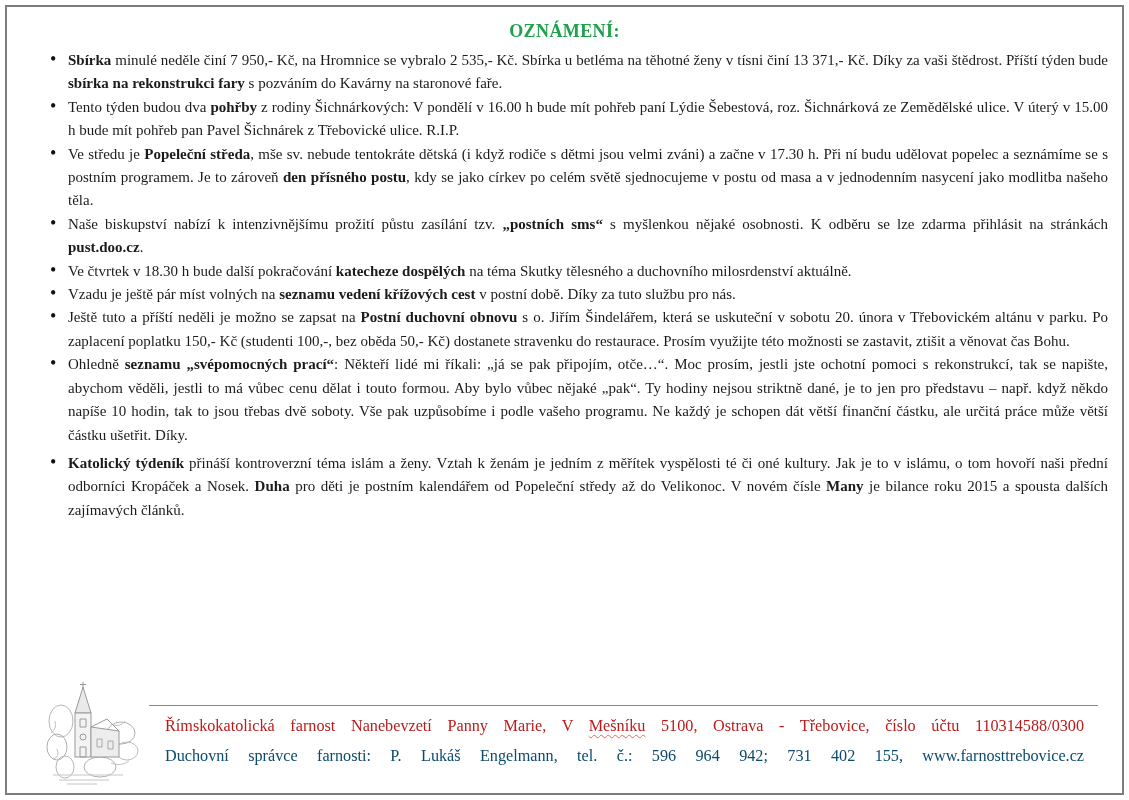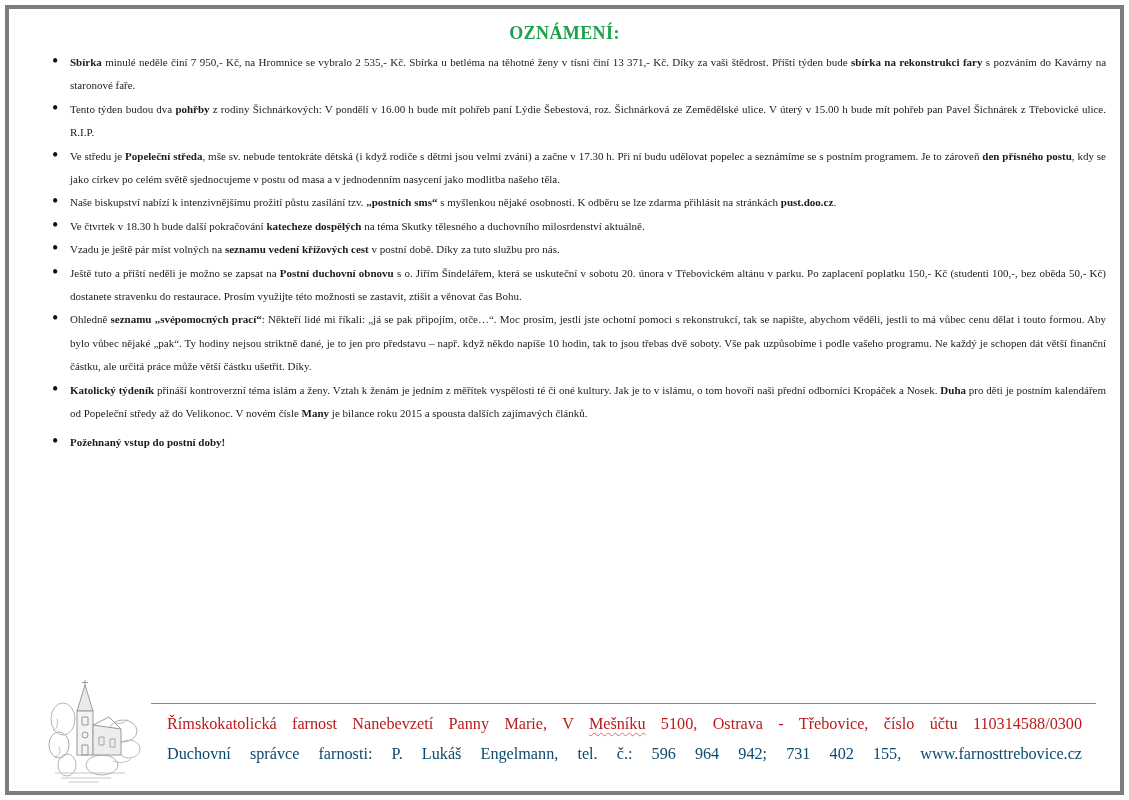--- a/index.html
+++ b/index.html
@@ -11,36 +11,36 @@
     overflow: hidden;
   }
   body {
     font-family: "Liberation Serif", "DejaVu Serif", serif;
     color: #1b1b1b;
     position: relative;
   }
   .page {
     position: absolute;
     inset: 5px;
-    border: 4px solid #fca5a5;
+    border: 2px solid #fca5a5;
     background: #ffffff;
   }
   .doc-title {
     margin-top: 14px;
     text-align: center;
     font-size: 18px;
     font-weight: bold;
     letter-spacing: 0.4px;
     color: #1ea14b;
   }
   ul.announcements {
     margin: 7px 14px 0 40px;
     padding: 0;
     list-style: none;
-    font-size: 11px;
+    font-size: 15px;
     line-height: 23.4px;
     text-align: justify;
   }
   ul.announcements li {
     position: relative;
     padding-left: 21px;
   }
   ul.announcements li::before {
     content: "\2022";
     position: absolute;
@@ -105,21 +105,20 @@
   <ul class="announcements">
       <li><strong>Sbírka</strong><span> minulé neděle činí 7 950,- Kč, na Hromnice se vybralo 2 535,- Kč. Sbírka u betléma na těhotné ženy v tísni činí 13 371,- Kč. Díky za vaši štědrost. Příští týden bude </span><strong>sbírka na rekonstrukci fary</strong><span> s pozváním do Kavárny na staronové faře.</span></li>
       <li><span>Tento týden budou dva </span><strong>pohřby</strong><span> z rodiny Šichnárkových: V pondělí v 16.00 h bude mít pohřeb paní Lýdie Šebestová, roz. Šichnárková ze Zemědělské ulice. V úterý v 15.00 h bude mít pohřeb pan Pavel Šichnárek z Třebovické ulice. R.I.P.</span></li>
       <li><span>Ve středu je </span><strong>Popeleční středa</strong><span>, mše sv. nebude tentokráte dětská (i když rodiče s dětmi jsou velmi zváni) a začne v 17.30 h. Při ní budu udělovat popelec a seznámíme se s postním programem. Je to zároveň </span><strong>den přísného postu</strong><span>, kdy se jako církev po celém světě sjednocujeme v postu od masa a v jednodenním nasycení jako modlitba našeho těla.</span></li>
       <li><span>Naše biskupství nabízí k intenzivnějšímu prožití půstu zasílání tzv. </span><strong>„postních sms“</strong><span> s myšlenkou nějaké osobnosti. K odběru se lze zdarma přihlásit na stránkách </span><strong>pust.doo.cz</strong><span>.</span></li>
       <li><span>Ve čtvrtek v 18.30 h bude další pokračování </span><strong>katecheze dospělých</strong><span> na téma Skutky tělesného a duchovního milosrdenství aktuálně.</span></li>
       <li><span>Vzadu je ještě pár míst volných na </span><strong>seznamu vedení křížových cest</strong><span> v postní době. Díky za tuto službu pro nás.</span></li>
       <li><span>Ještě tuto a příští neděli je možno se zapsat na </span><strong>Postní duchovní obnovu</strong><span> s o. Jiřím Šindelářem, která se uskuteční v sobotu 20. února v Třebovickém altánu v parku. Po zaplacení poplatku 150,- Kč (studenti 100,-, bez oběda 50,- Kč) dostanete stravenku do restaurace. Prosím využijte této možnosti se zastavit, ztišit a věnovat čas Bohu.</span></li>
       <li><span>Ohledně </span><strong>seznamu „svépomocných prací“</strong><span>: Někteří lidé mi říkali: „já se pak připojím, otče…“. Moc prosím, jestli jste ochotní pomoci s rekonstrukcí, tak se napište, abychom věděli, jestli to má vůbec cenu dělat i touto formou. Aby bylo vůbec nějaké „pak“. Ty hodiny nejsou striktně dané, je to jen pro představu – např. když někdo napíše 10 hodin, tak to jsou třebas dvě soboty. Vše pak uzpůsobíme i podle vašeho programu. Ne každý je schopen dát větší finanční částku, ale určitá práce může větší částku ušetřit. Díky.</span></li>
       <li><strong>Katolický týdeník</strong><span> přináší kontroverzní téma islám a ženy. Vztah k ženám je jedním z měřítek vyspělosti té či oné kultury. Jak je to v islámu, o tom hovoří naši přední odborníci Kropáček a Nosek. </span><strong>Duha</strong><span> pro děti je postním kalendářem od Popeleční středy až do Velikonoc. V novém čísle </span><strong>Many</strong><span> je bilance roku 2015 a spousta dalších zajímavých článků.</span></li>
-      <li><strong>Požehnaný vstup do postní doby!</strong></li>
     </ul>
 
   <div class="footer">
 
     <svg class="church" viewBox="0 0 98 114" xmlns="http://www.w3.org/2000/svg">
       <g fill="none" stroke="#a3a3a3" stroke-width="1">
 
         <ellipse cx="16" cy="46" rx="12" ry="16" stroke="#b5b5b5"></ellipse>
         <ellipse cx="12" cy="72" rx="10" ry="13" stroke="#aeaeae"></ellipse>
         <ellipse cx="20" cy="92" rx="9" ry="11" stroke="#b5b5b5"></ellipse>

